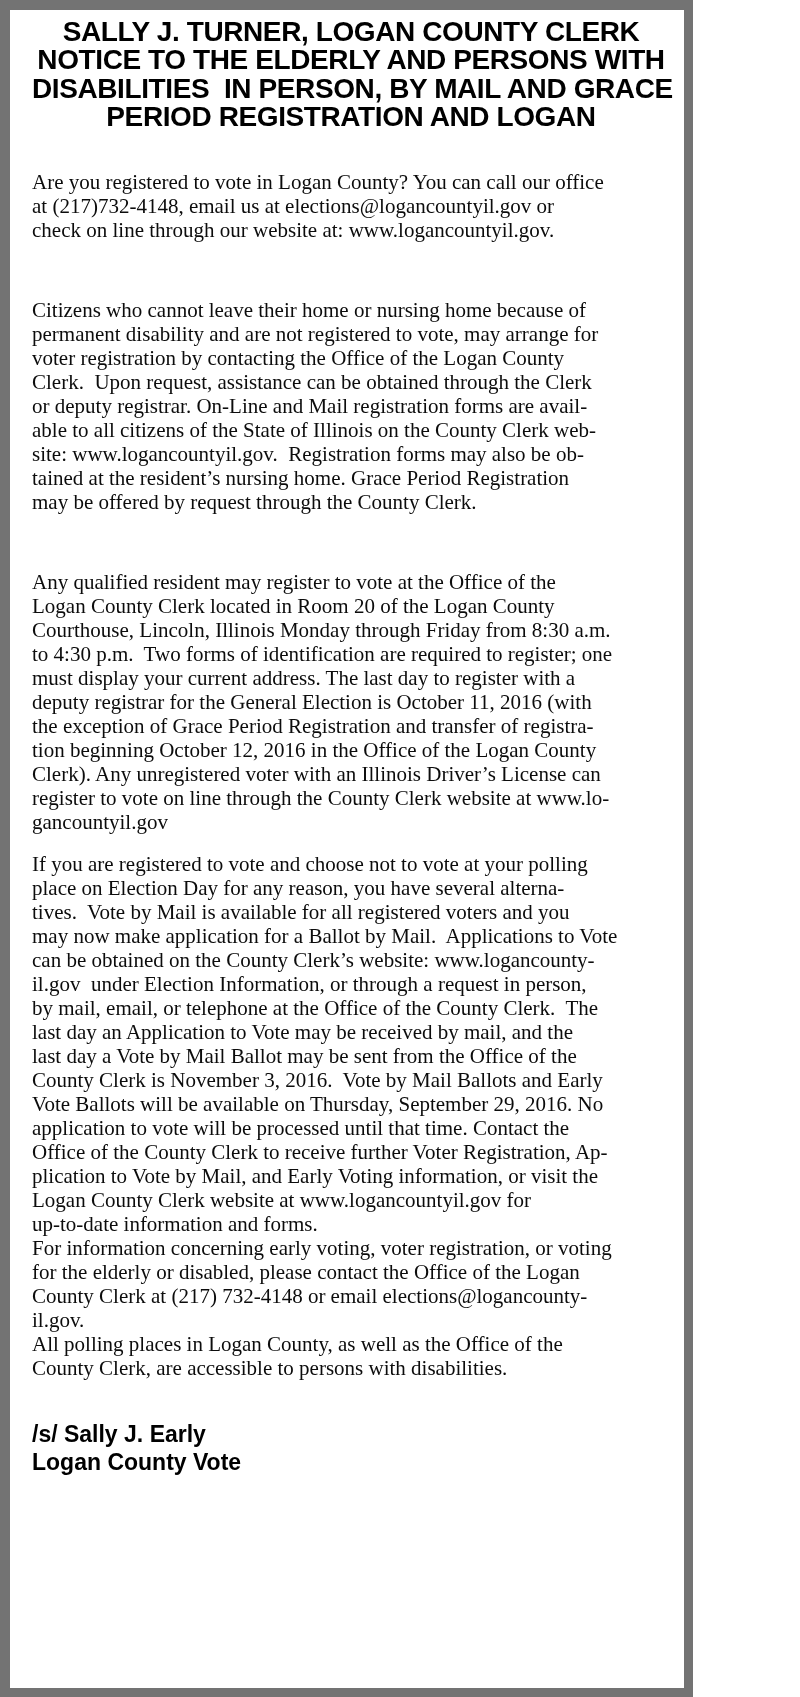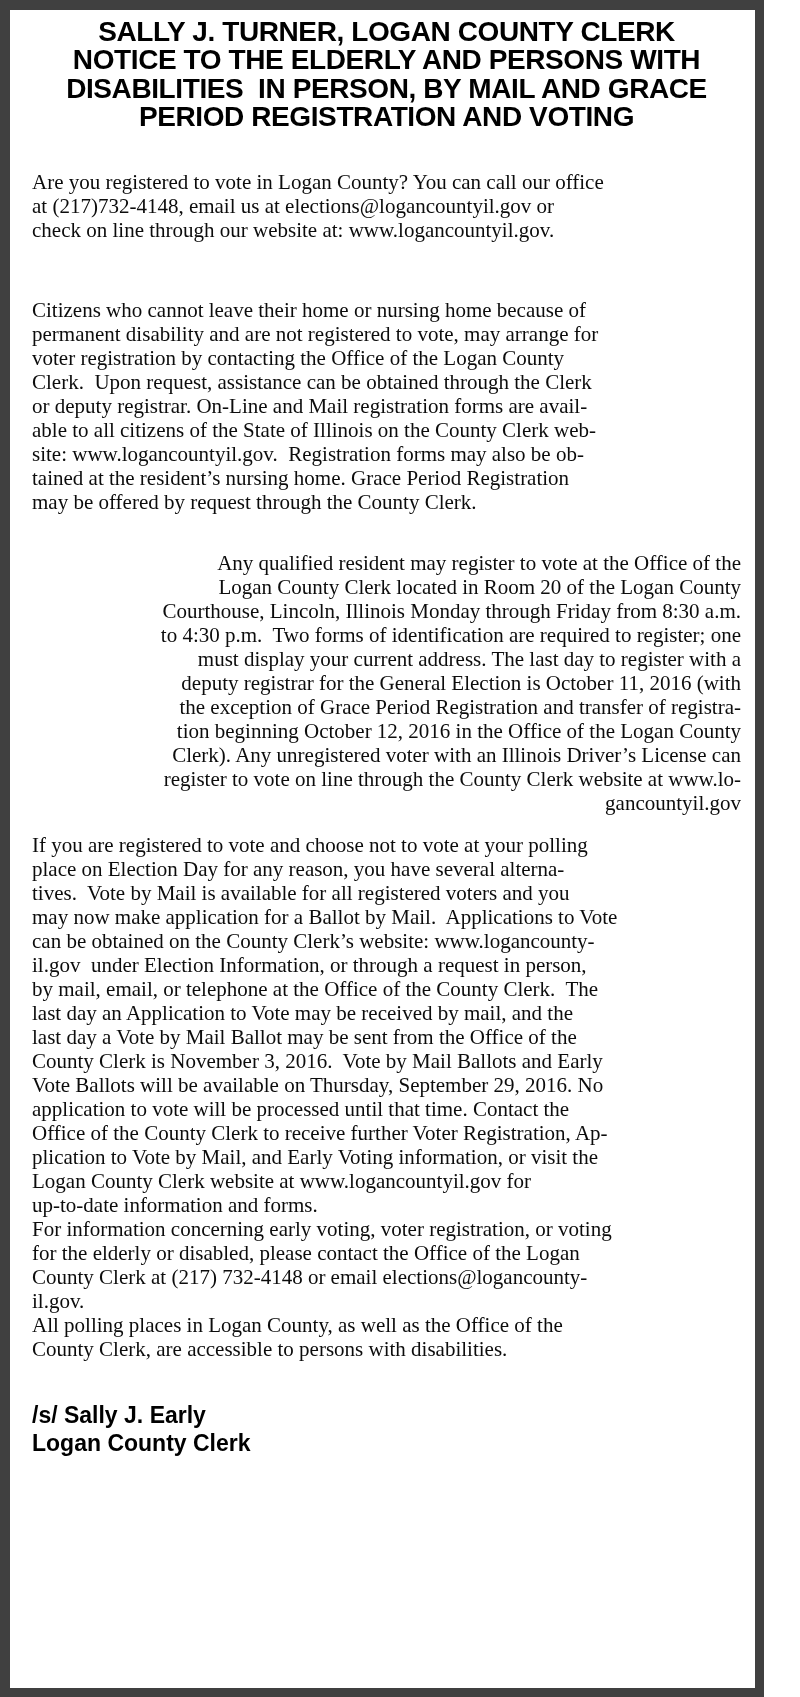--- a/index.html
+++ b/index.html
@@ -2,23 +2,23 @@
 <html><head>
 <meta charset="utf-8">
 <style>
   html, body {
     margin: 0;
     padding: 0;
     background: #ffffff;
   }
   .page {
     position: relative;
-    width: 764px;
+    width: 693px;
     height: 1697px;
-    background: #404040;
+    background: #737373;
     box-sizing: border-box;
     overflow: hidden;
   }
   .sheet {
     position: absolute;
     left: 10px;
     top: 10px;
     right: 9px;
     bottom: 9px;
     background: #ffffff;
@@ -41,21 +41,21 @@
   }
   .para {
     font-family: Liberation Serif, serif;
     font-size: 21px;
     line-height: 24px;
     color: #0c0c0c;
     white-space: pre;
   }
   .p1 { margin-top: 38px; }
   .p2 { margin-top: 56px; }
-  .p3 { margin-top: 37px; text-align: right; }
+  .p3 { margin-top: 56px; }
   .p4 { margin-top: 18px;  }
   .p5 { }
   .sig {
     margin-top: 40px;
     color: #000000;
   }
   .sig-line {
     font-family: "Liberation Sans", sans-serif;
     font-weight: bold;
     font-size: 23px;
@@ -67,21 +67,21 @@
 <body>
 
 <div class="page">
   <div class="sheet">
     <div class="inner">
 
       <div class="title">
         <div class="title-line">SALLY J. TURNER, LOGAN COUNTY CLERK</div>
         <div class="title-line">NOTICE TO THE ELDERLY AND PERSONS WITH</div>
         <div class="title-line">DISABILITIES  IN PERSON, BY MAIL AND GRACE</div>
-        <div class="title-line">PERIOD REGISTRATION AND VOTING</div>
+        <div class="title-line">PERIOD REGISTRATION AND LOGAN</div>
       </div>
 
       <div class="para p1">Are you registered to vote in Logan County? You can call our office
 at (217)732-4148, email us at elections@logancountyil.gov or
 check on line through our website at: www.logancountyil.gov.</div>
 
       <div class="para p2">Citizens who cannot leave their home or nursing home because of
 permanent disability and are not registered to vote, may arrange for
 voter registration by contacting the Office of the Logan County
 Clerk.  Upon request, assistance can be obtained through the Clerk
@@ -122,18 +122,18 @@
 
       <div class="para p5">For information concerning early voting, voter registration, or voting
 for the elderly or disabled, please contact the Office of the Logan
 County Clerk at (217) 732-4148 or email elections@logancounty-
 il.gov.
 All polling places in Logan County, as well as the Office of the
 County Clerk, are accessible to persons with disabilities.</div>
 
       <div class="sig">
         <div class="sig-line">/s/ Sally J. Early</div>
-        <div class="sig-line">Logan County Clerk</div>
+        <div class="sig-line">Logan County Vote</div>
       </div>
 
     </div>
   </div>
 </div>
 
 </body></html>

